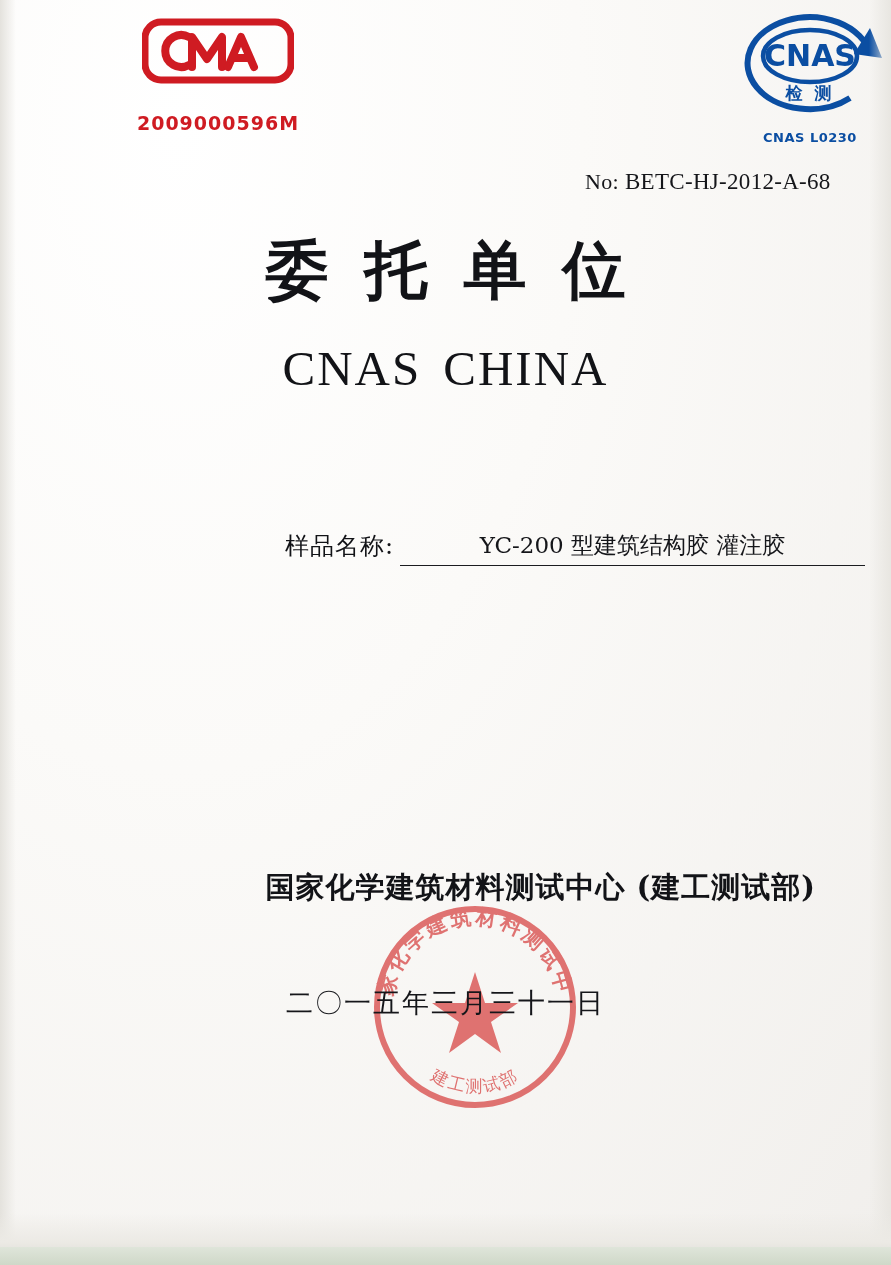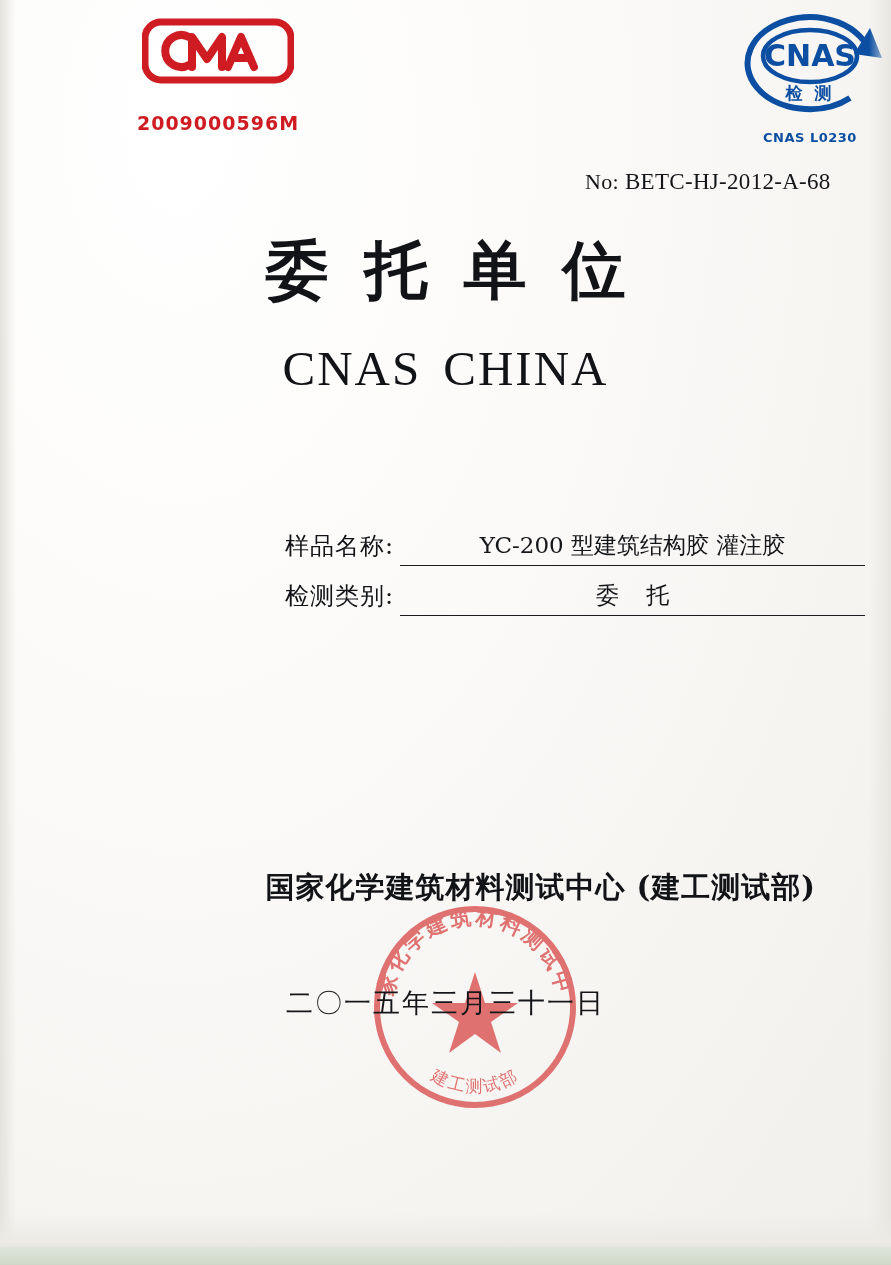--- a/index.html
+++ b/index.html
@@ -262,24 +262,20 @@
   </div>
 
   <div class="fields">
 
     <div class="field-row">
       <div class="field-label">样品名称:</div>
       <div class="field-value">YC-200 型建筑结构胶  灌注胶</div>
     </div>
 
 
-    <div class="field-row">
-      <div class="field-label">检测类别:</div>
-      <div class="field-value spaced">委 托</div>
-    </div>
 
   </div>
 
   <div class="org-cn">国家化学建筑材料测试中心 (建工测试部)</div>
 
   <div class="stamp">
     <svg viewBox="0 0 215 215" width="215" height="215" xmlns="http://www.w3.org/2000/svg">
       <circle cx="107" cy="107" r="98" fill="none" stroke="#d6403f" stroke-width="6"></circle>
       <path id="sealArcTop" d="M 24 107 A 83 83 0 0 1 190 107" fill="none"></path>
       <text fill="#d6403f" font-family="DejaVu Serif, serif" font-size="21" font-weight="bold" letter-spacing="3">

